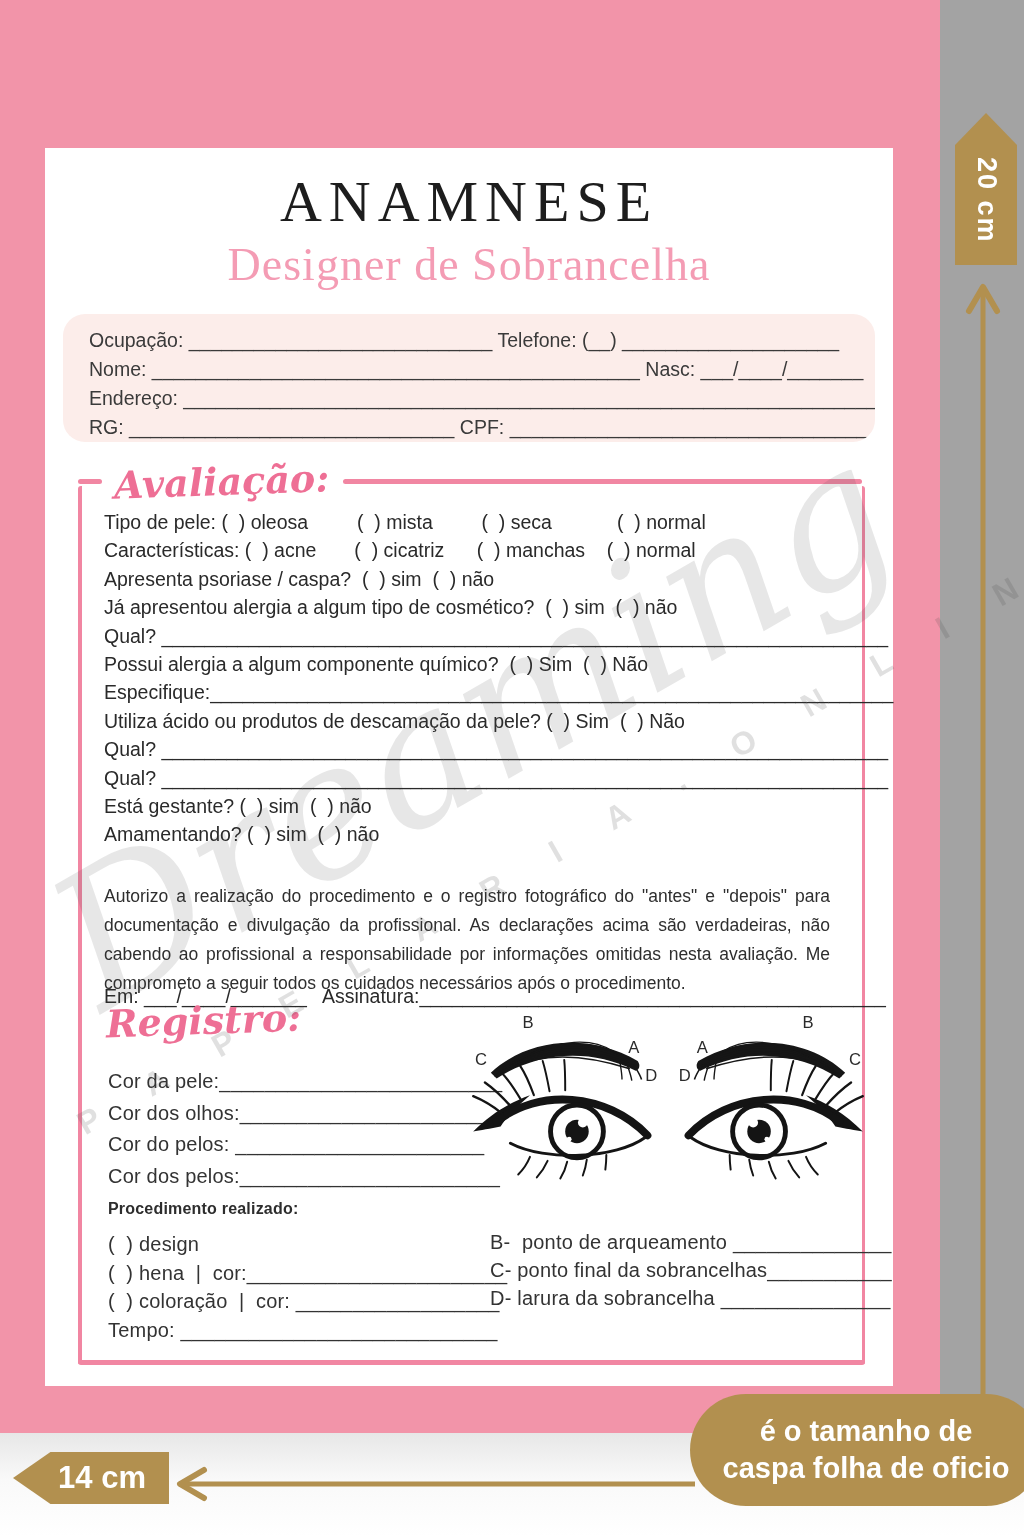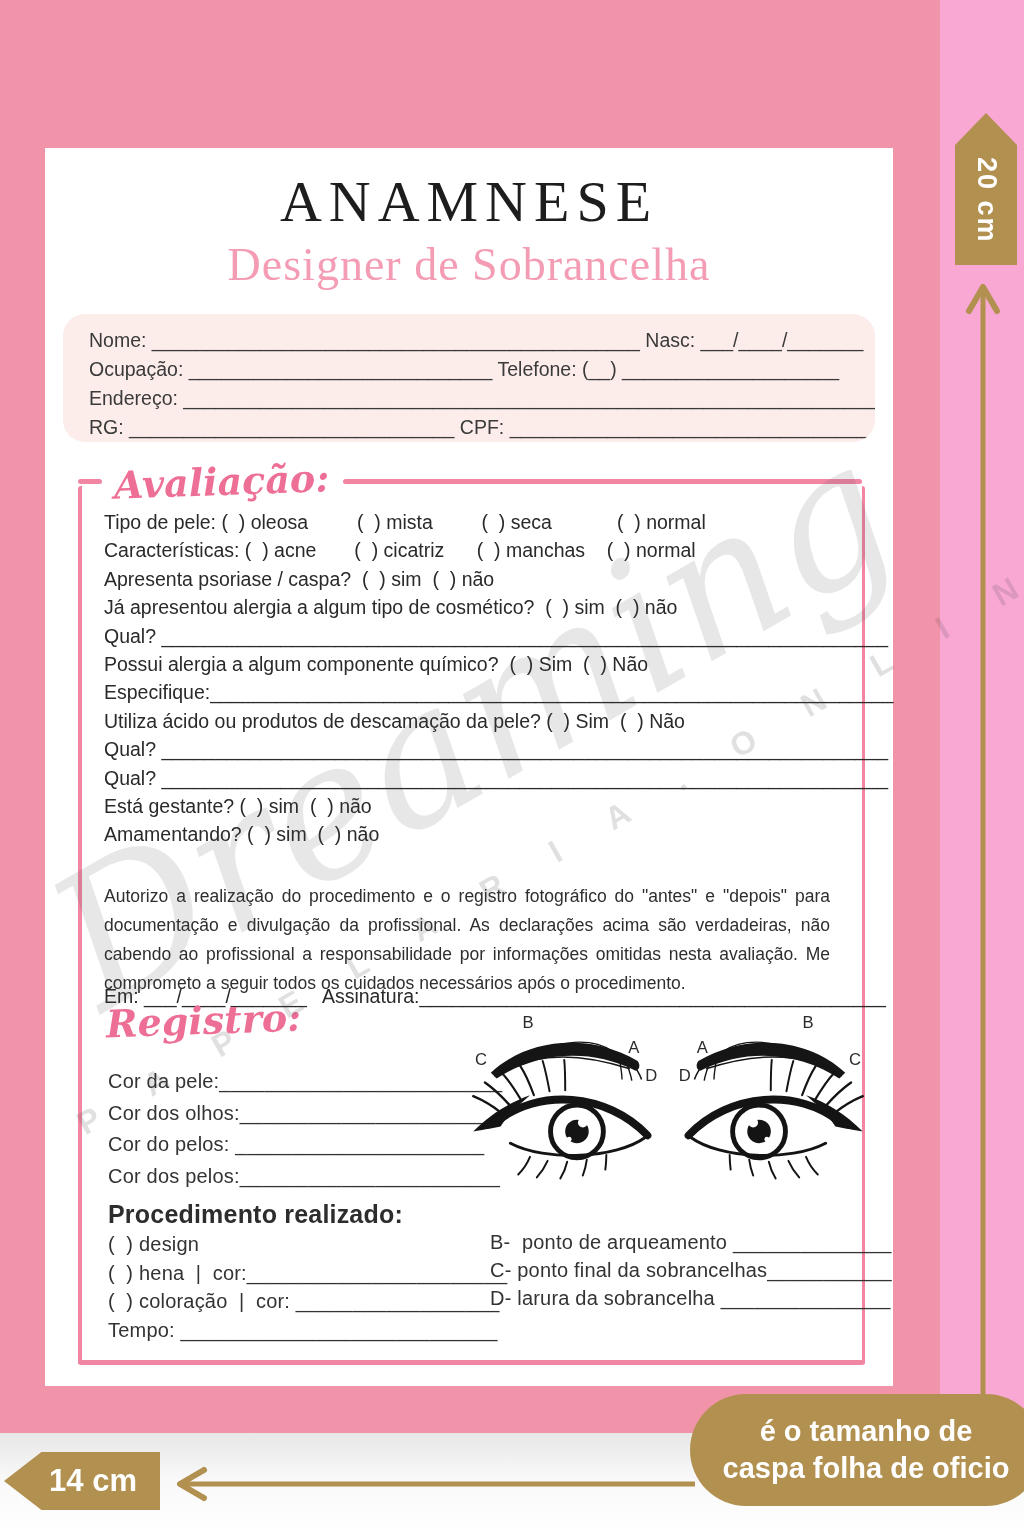--- a/index.html
+++ b/index.html
@@ -1,17 +1,17 @@
 <!DOCTYPE html>
 <html><head>
 <meta charset="utf-8">
 <style>
   html,body{margin:0;padding:0;background:#ffffff;}
   .stage{position:relative;width:1024px;height:1536px;overflow:hidden;
-         font-family:"Liberation Sans",sans-serif;background:#f9a8d4;}
+         font-family:"Liberation Sans",sans-serif;background:#a3a3a3;}
   
   .pink-page{position:absolute;left:0;top:0;width:940px;height:1433px;background:#f294a9;}
   .below-strip{position:absolute;left:0;top:1433px;width:1024px;height:103px;
 : linear-gradient(180deg,#e7e7e7 0%,#f9f9f9 45%,#ffffff 100%);
          background:linear-gradient(180deg,#e7e7e7 0%,#f9f9f9 45%,#ffffff 100%);}
   .card{position:absolute;left:45px;top:148px;width:848px;height:1238px;background:#ffffff;}
   
   .title{position:absolute;left:0;top:20px;width:100%;text-align:center;
          font-family:"Liberation Serif",serif;font-weight:400;font-size:58px;
          letter-spacing:7px;color:#1d1d1d;}
@@ -33,40 +33,40 @@
   .script{font-family:"DejaVu Serif",serif;font-style:italic;font-weight:bold;
          color:#ee6f95;font-size:38px;transform:rotate(-2deg);}
   .av-lines{position:absolute;left:22px;top:22px;right:20px;}
   .av-lines .line{white-space:pre;font-size:19.5px;line-height:28.4px;color:#2a2a2a;}
   .auth{position:absolute;left:22px;top:396px;width:726px;font-size:17.5px;line-height:29px;
          color:#2e2e2e;text-align:justify;}
   .em-line{position:absolute;left:22px;top:499px;font-size:19.5px;color:#2a2a2a;}
   .reg-heading{position:absolute;left:24px;top:512px;}
   .reg-fields{position:absolute;left:26px;top:580px;}
   .reg-fields .line{white-space:pre;font-size:20px;line-height:31.7px;color:#333;letter-spacing:.2px;}
-  .proc-title{position:absolute;left:26px;top:714px;font-size:25px;font-weight:bold;color:#2d2d2d;letter-spacing:.2px;}
+  .proc-title{position:absolute;left:26px;top:714px;font-size:16px;font-weight:bold;color:#2d2d2d;letter-spacing:.2px;}
   .proc-lines{position:absolute;left:26px;top:744px;}
   .proc-lines .line{white-space:pre;font-size:20px;line-height:28.5px;color:#333;letter-spacing:.2px;}
   .brow-labels{position:absolute;left:408px;top:742px;}
   .brow-labels .line{white-space:pre;font-size:20px;line-height:28px;color:#333;letter-spacing:.2px;}
   .eyes{position:absolute;left:385px;top:526px;width:402px;height:186px;}
   
   .wm-script{position:absolute;left:70px;top:850px;width:1000px;transform:rotate(-30deg);
          transform-origin:0 50%;font-family:"DejaVu Serif",serif;font-style:italic;
          font-size:185px;color:rgba(70,70,70,.13);z-index:40;pointer-events:none;white-space:nowrap;}
   .wm-caps{position:absolute;left:80px;top:1108px;width:1050px;transform:rotate(-30deg);
          transform-origin:0 50%;font-size:32px;letter-spacing:24px;color:rgba(70,70,70,.17);
          z-index:40;pointer-events:none;white-space:nowrap;font-weight:bold;}
   .badge20{position:absolute;left:955px;top:113px;width:62px;height:152px;background:#b2904f;
          clip-path:polygon(50% 0,100% 21%,100% 100%,0 100%,0 21%);z-index:60;
          display:flex;align-items:center;justify-content:center;}
   .badge20 .vtxt{writing-mode:vertical-rl;color:#fff;font-size:27px;font-weight:bold;
          letter-spacing:2px;margin-top:22px;}
   .varrow{position:absolute;left:961px;top:277px;z-index:60;}
-  .badge14{position:absolute;left:4px;top:1452px;width:156px;height:58px;background:#b2904f;
+  .badge14{position:absolute;left:13px;top:1452px;width:156px;height:52px;background:#b2904f;
          clip-path:polygon(0 50%,24% 0,100% 0,100% 100%,24% 100%);z-index:60;
          display:flex;align-items:center;justify-content:center;}
   .badge14 span{color:#fff;font-size:31px;font-weight:bold;padding-left:22px;}
   .harrow{position:absolute;left:170px;top:1462px;z-index:60;}
   .pill{position:absolute;left:690px;top:1394px;width:352px;height:112px;background:#b2904f;
          border-radius:56px;z-index:60;display:flex;flex-direction:column;align-items:center;
          justify-content:center;}
   .pill div{color:#fff;font-size:29px;font-weight:bold;line-height:37px;}
 </style>
 </head>
@@ -78,22 +78,22 @@
   <div class="below-strip"></div>
 
   <div class="card">
 
     <div class="title">ANAMNESE</div>
     <div class="subtitle">Designer de Sobrancelha</div>
 
     <div class="panel">
       <div class="panel-inner">
 
-      <div class="line">Nome: _____________________________________________ Nasc: ___/____/_______</div>
-          <div class="line">Ocupação: ____________________________ Telefone: (__) ____________________</div>
+      <div class="line">Ocupação: ____________________________ Telefone: (__) ____________________</div>
+          <div class="line">Nome: _____________________________________________ Nasc: ___/____/_______</div>
           <div class="line">Endereço: __________________________________________________________________</div>
           <div class="line">RG: ______________________________ CPF: ____________________________________</div>
         </div>
     </div>
 
     <div class="section-box">
 
       <div class="heading-row">
         <span class="hdash"></span>
         <span class="script">Avaliação:</span>

